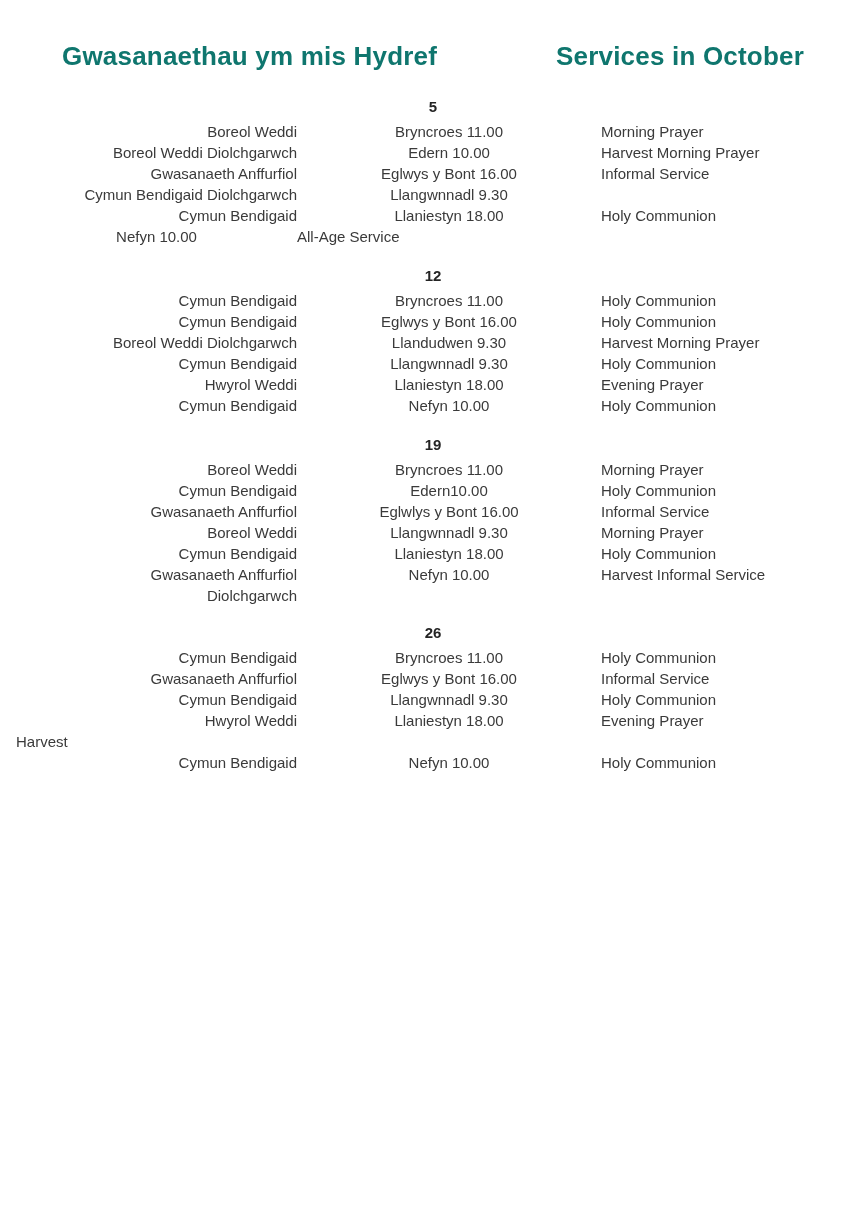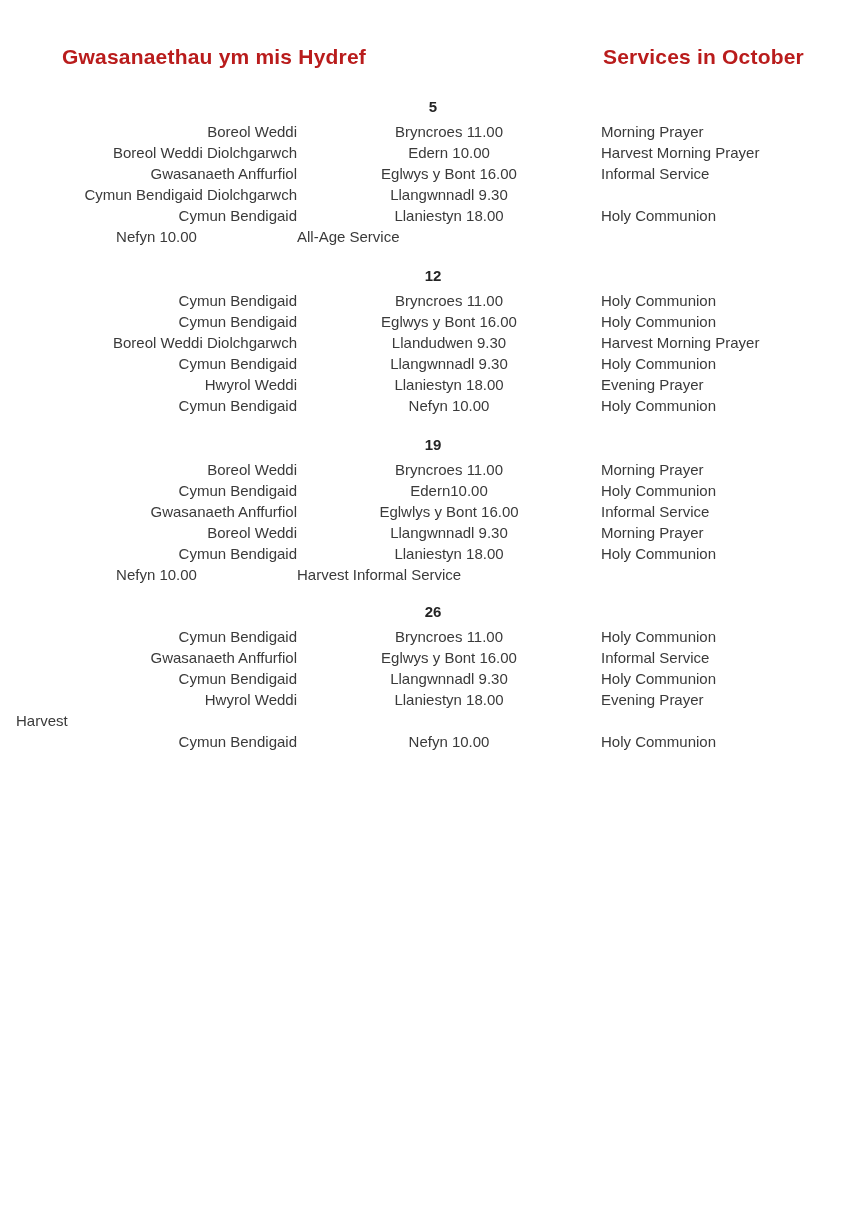--- a/index.html
+++ b/index.html
@@ -16,24 +16,24 @@
     color: #3a3a3a;
     overflow: hidden;
   }
   .titles {
     display: flex;
     justify-content: space-between;
     align-items: baseline;
     padding: 44px 50px 0 62px;
   }
   .titles h1 {
-    font-size: 21px;
+    font-size: 26px;
     line-height: 25px;
     font-weight: 700;
-    color: #b91c1c;
+    color: #0f766e;
     letter-spacing: 0.2px;
     white-space: nowrap;
   }
   main { padding-top: 27px; }
   .section { margin-top: 18px; }
   .section:first-child { margin-top: 0; }
   
   .section:nth-child(4) { margin-top: 16px; }
   .date-row {
     display: grid;
@@ -185,20 +185,21 @@
     <div class="cell eng">Morning Prayer</div>
   </div>
 
   <div class="row">
     <div class="cell welsh">Cymun Bendigaid</div>
     <div class="cell loc">Llaniestyn 18.00</div>
     <div class="cell eng">Holy Communion</div>
   </div>
 
   <div class="row">
+    <div class="cell welsh">Gwasanaeth Anffurfiol Diolchgarwch</div>
     <div class="cell loc">Nefyn 10.00</div>
     <div class="cell eng">Harvest Informal Service</div>
   </div>
 </div>
   </section>
 
   <section class="section">
     <div class="date-row">
       <div class="date">26</div>
     </div>

